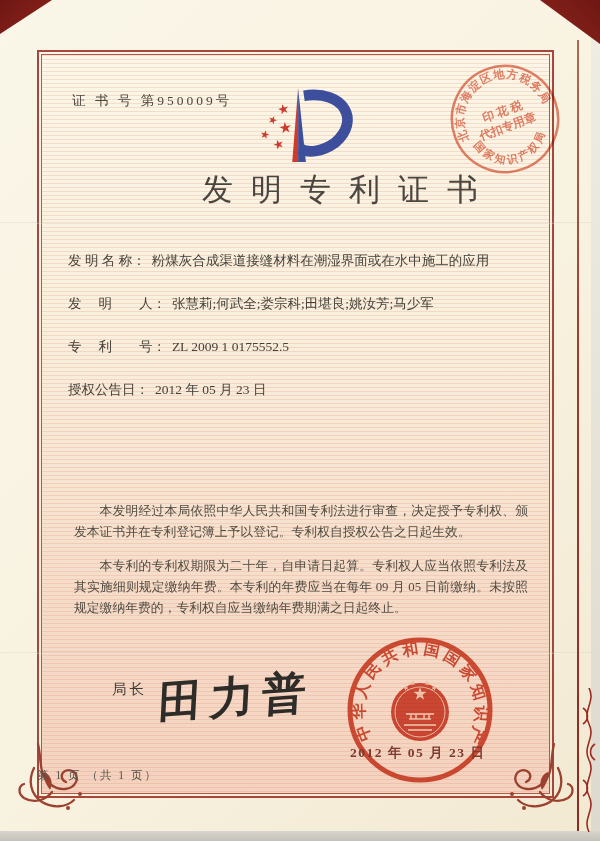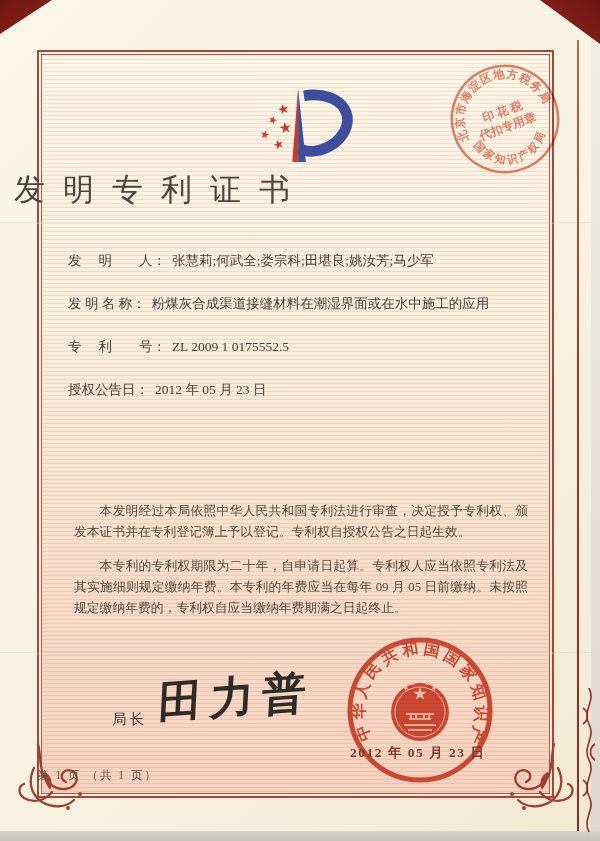--- a/index.html
+++ b/index.html
@@ -26,32 +26,32 @@
   .frame-inner{position:absolute;inset:2px;border:1px solid #b4584a;
          background:
            repeating-linear-gradient(180deg,rgba(224,135,106,0.22) 0 1px,rgba(0,0,0,0) 1px 4px),
            linear-gradient(180deg,#fbf6e7 0%,#f9efdd 38%,#f5ddca 72%,#f3d2bf 100%);}
   .crease{position:absolute;left:0;right:0;height:2px;pointer-events:none;
           background:linear-gradient(180deg,rgba(140,110,90,.14),rgba(255,255,255,.35));}
   .flourish{position:absolute;width:82px;height:82px;}
   
   .cert-no{position:absolute;left:72px;top:92px;font-size:13.5px;letter-spacing:3px;color:#4c473f;}
   .logo{position:absolute;left:243px;top:84px;}
-  .title{position:absolute;left:0;top:169px;width:496px;text-align:left;
+  .title{position:absolute;left:0;top:169px;width:496px;text-align:right;
          font-size:31px;letter-spacing:18px;padding-left:14px;box-sizing:border-box;
          color:#4a463f;font-weight:500;}
   .fields{position:absolute;left:68px;top:252px;width:474px;}
   .frow{position:relative;height:43px;font-size:13.5px;color:#45413a;white-space:nowrap;}
   .flabel{display:inline-block;}
   .fvalue{display:inline-block;margin-left:6px;}
   .body-text{position:absolute;left:62px;top:489px;width:478px;
              font-size:12.8px;line-height:21.3px;color:#4c463d;
              text-align:justify;color:#514b41;}
   .body-text p{margin:12px;text-indent:2em;}
-  .director{position:absolute;left:112px;top:710px;font-size:14.5px;
+  .director{position:absolute;left:112px;top:680px;font-size:14.5px;
             letter-spacing:3px;color:#3f3b35;}
   .signature{position:absolute;left:158px;top:668px;font-size:44px;color:#2e2c29;
              letter-spacing:8px;transform:rotate(-4deg) skewX(-7deg);font-weight:600;}
   .seal{position:absolute;left:340px;top:630px;mix-blend-mode:multiply;opacity:.92;}
   .seal-date{position:absolute;left:350px;top:744px;font-size:13.5px;letter-spacing:1.5px;
              color:#7d3a2e;font-weight:600;}
   .tax-stamp{position:absolute;left:446px;top:60px;transform:rotate(-20deg);
              opacity:.82;mix-blend-mode:multiply;}
   .footer{position:absolute;left:37px;top:768px;width:517px;text-align:left;
           font-size:11.5px;letter-spacing:2px;color:#57514a;}
@@ -86,20 +86,21 @@
       <path d="M26 30 C20 42 22 56 34 64 C44 70 58 70 66 62"></path>
       <path d="M44 54 C38 62 26 66 16 60 C10 56 10 48 16 46"></path>
     </g>
     <g fill="#9c4130">
       <circle cx="72" cy="56" r="2"></circle>
         <circle cx="60" cy="70" r="2"></circle>
       <path d="M36 34 C42 36 46 44 42 52 C38 46 35 41 36 34 Z"></path>
     </g>
   </svg>
 
+  <div class="cert-no">证 书 号 第950009号</div>
 
   <svg class="logo" width="118" height="82" viewBox="0 0 120 84">
     <defs>
       <polygon id="star5" points="0,-1 0.225,-0.309 0.951,-0.309 0.363,0.118 0.588,0.809 0,0.382 -0.588,0.809 -0.363,0.118 -0.951,-0.309 -0.225,-0.309"></polygon>
     </defs>
     <path d="M62 12 C104 6 120 38 94 60 C80 70 66 71 58 66" fill="none" stroke="#3d4f9c" stroke-width="11"></path>
     <polygon points="50,80 56,4 56,80" fill="#cf3a2c"></polygon>
     <polygon points="56,4 56,80 64,80" fill="#3d4f9c"></polygon>
     <g fill="#cf3a2c">
       <use href="#star5" transform="translate(41,26) scale(5.5) rotate(-15)"></use>
@@ -107,24 +108,24 @@
       <use href="#star5" transform="translate(43,45) scale(6.2) rotate(-8)"></use>
       <use href="#star5" transform="translate(22,52) scale(4.6) rotate(12)"></use>
       <use href="#star5" transform="translate(36,62) scale(5.2) rotate(-20)"></use>
     </g>
   </svg>
 
   <div class="title">发明专利证书</div>
 
   <div class="fields">
     <div class="frow">
-      <span class="flabel">发　 明　　人：</span><span class="fvalue">张慧莉;何武全;娄宗科;田堪良;姚汝芳;马少军</span>
+      <span class="flabel">发 明 名 称：</span><span class="fvalue">粉煤灰合成渠道接缝材料在潮湿界面或在水中施工的应用</span>
     </div>
     <div class="frow">
-      <span class="flabel">发 明 名 称：</span><span class="fvalue">粉煤灰合成渠道接缝材料在潮湿界面或在水中施工的应用</span>
+      <span class="flabel">发　 明　　人：</span><span class="fvalue">张慧莉;何武全;娄宗科;田堪良;姚汝芳;马少军</span>
     </div>
     <div class="frow">
       <span class="flabel">专　 利　　号：</span><span class="fvalue">ZL 2009 1 0175552.5</span>
     </div>
     <div class="frow">
       <span class="flabel">授权公告日：</span><span class="fvalue">2012 年 05 月 23 日</span>
     </div>
   </div>
 
   <div class="body-text">

